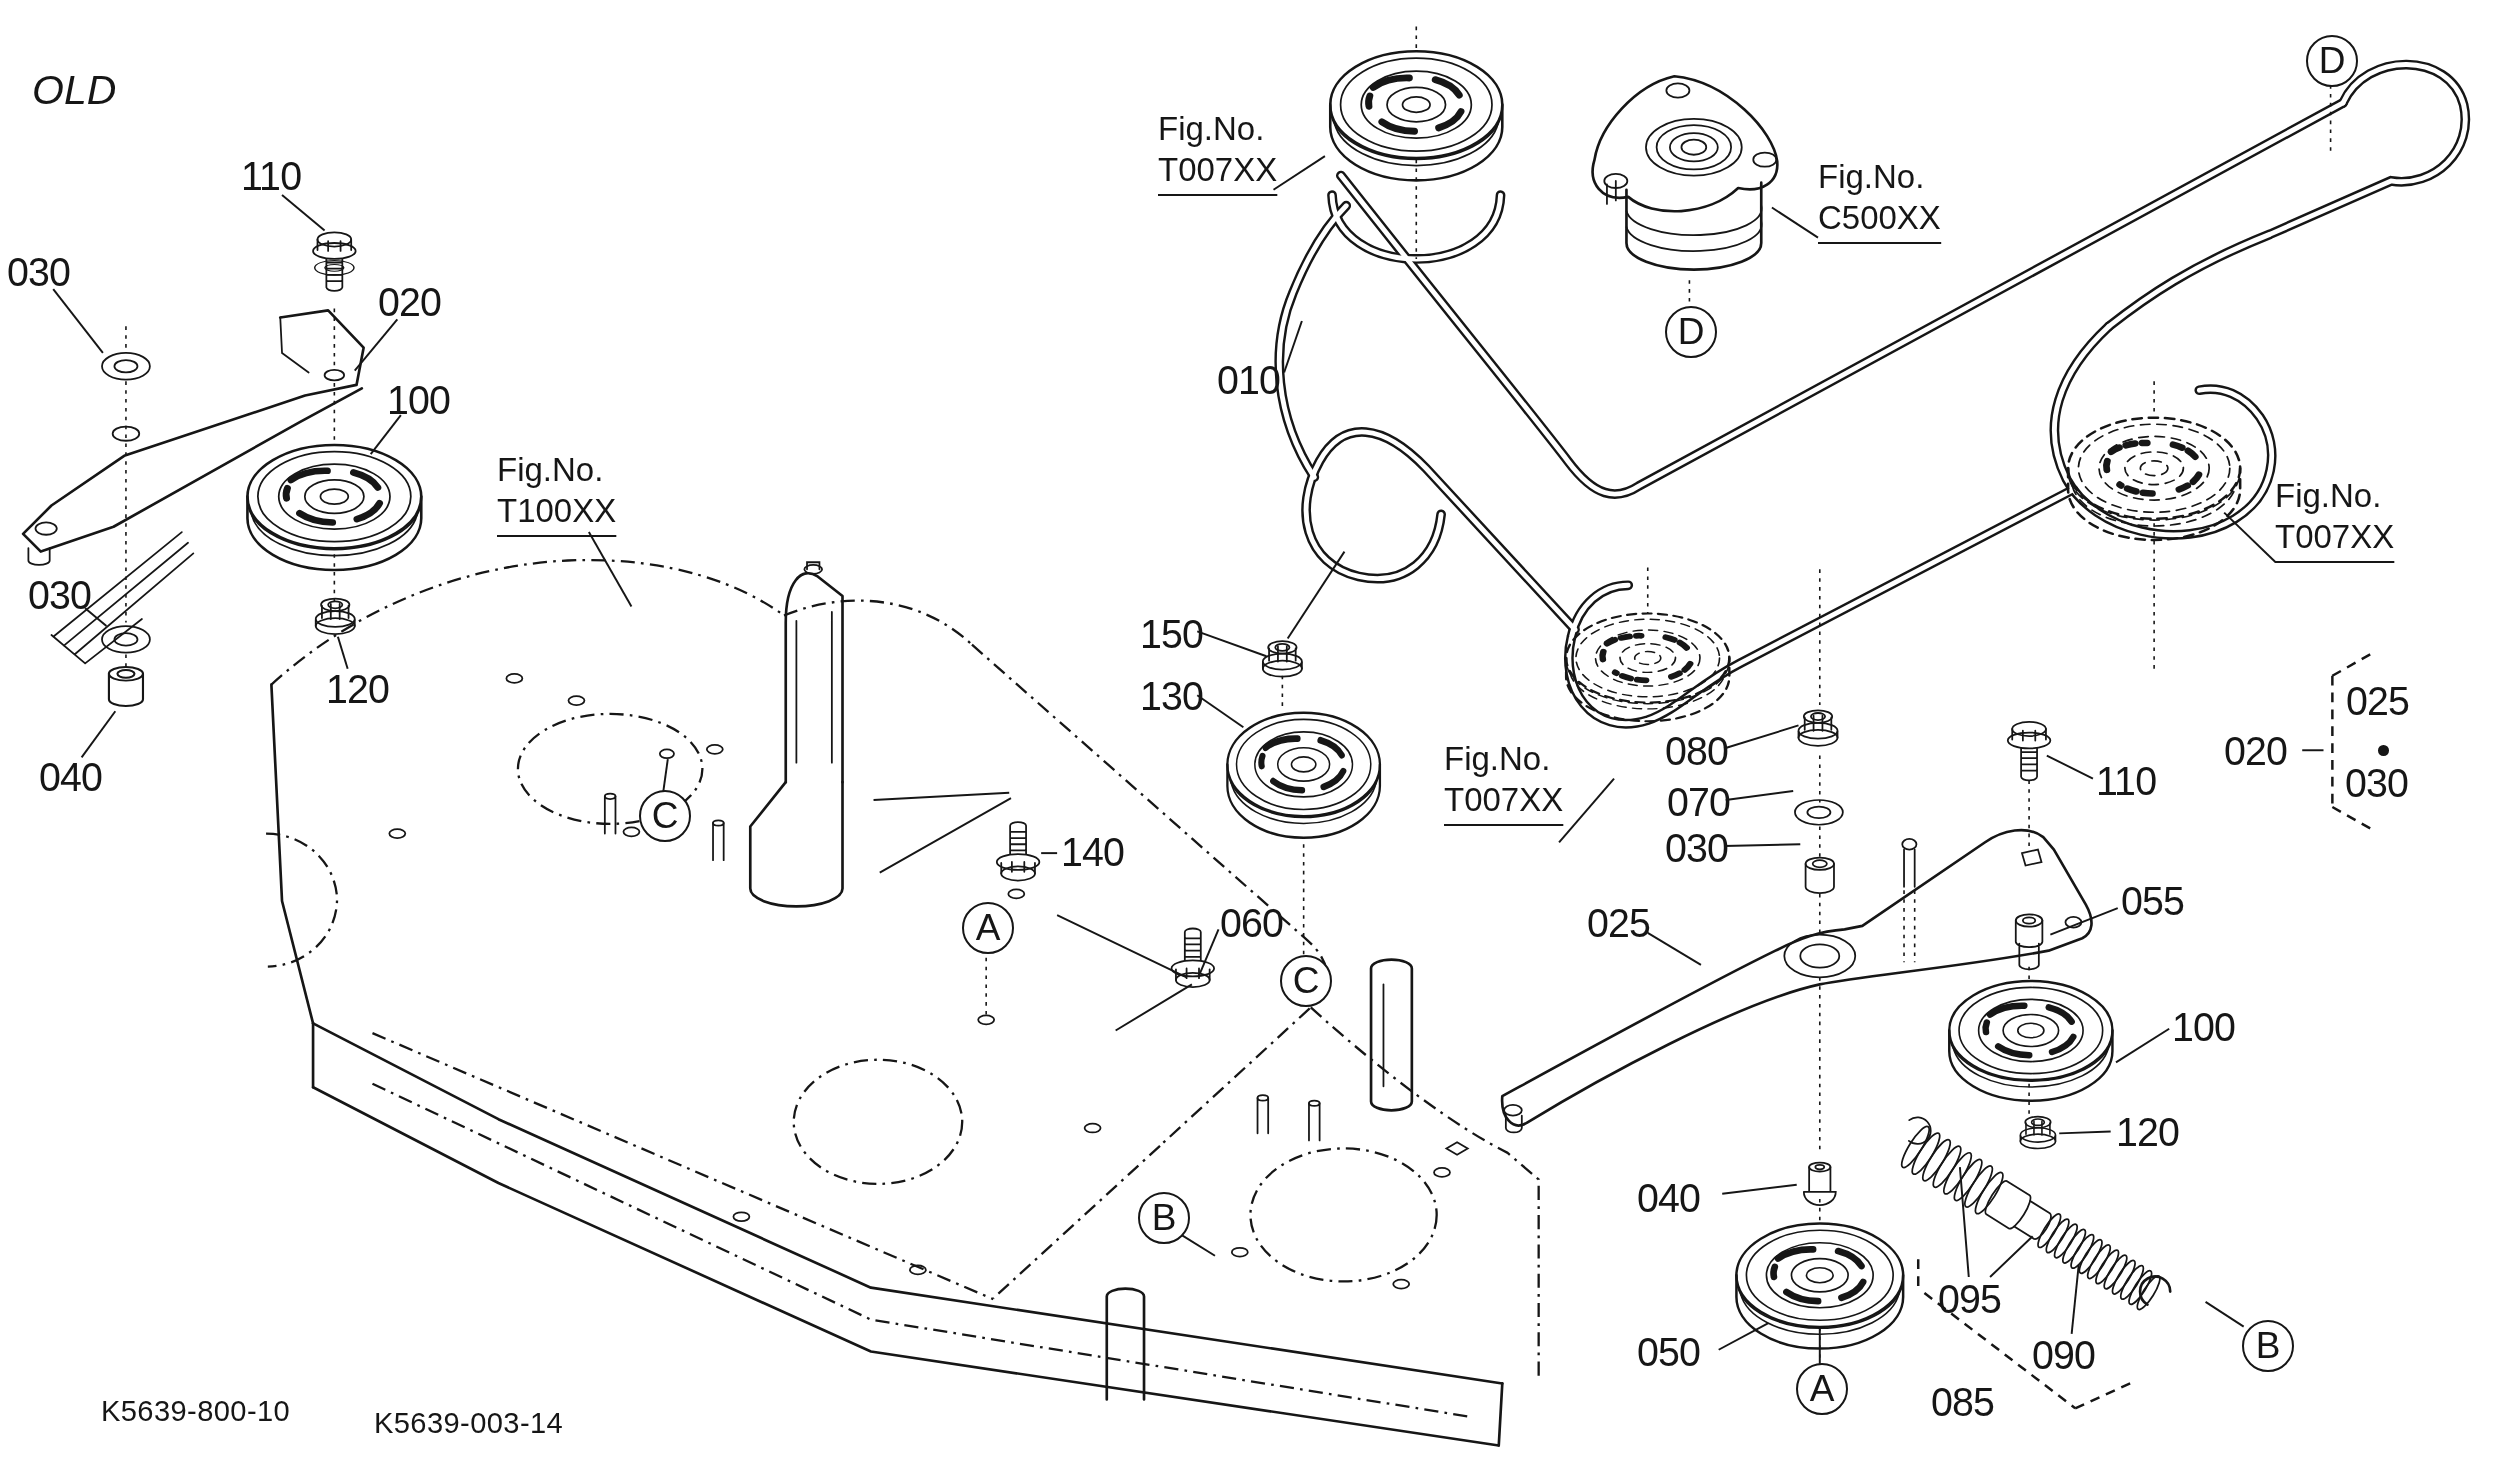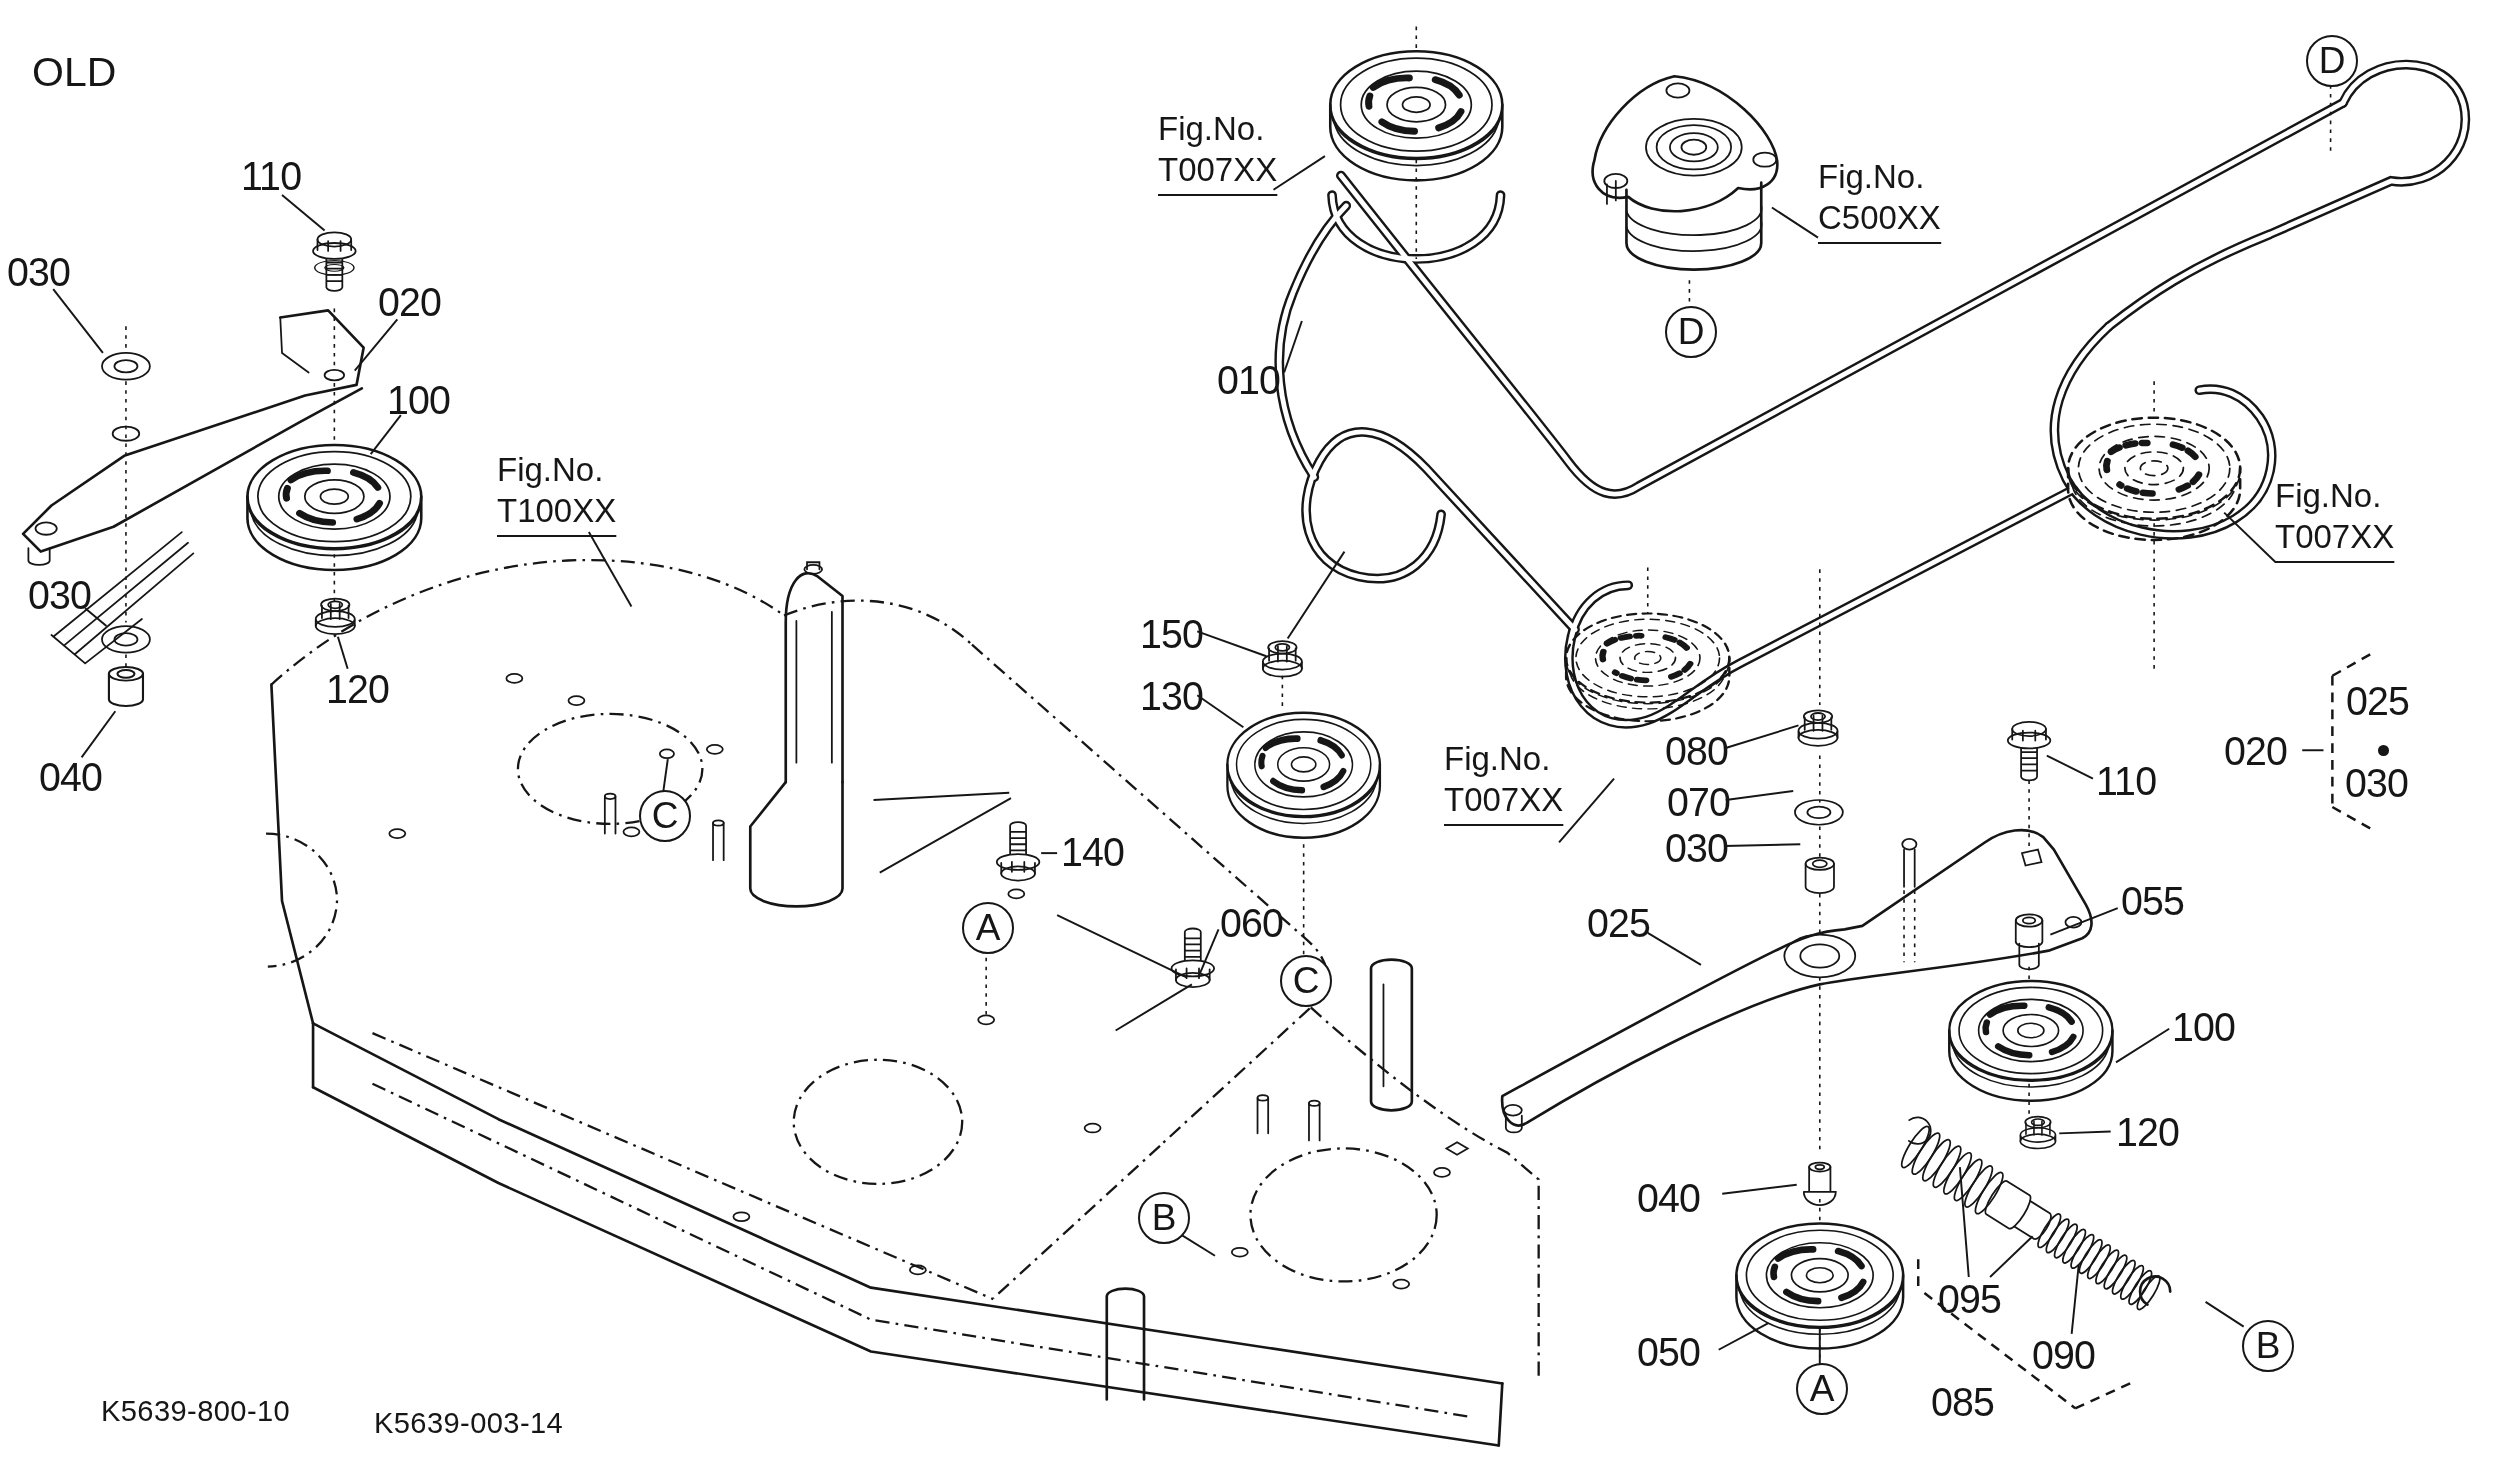--- a/index.html
+++ b/index.html
@@ -314,21 +314,21 @@
     <path d="M1328,1390 L1370,1416"></path>
       <path d="M1452,720 L1516,622"></path>
     <path d="M748,892 L753,856"></path>
   </g>
   <g>
     <path class="dsh" d="M2630,762 L2676,736 M2630,762 L2630,910 M2630,910 L2676,936"></path>
     <path class="dsh" d="M2163,1420 L2163,1452 M2170,1458 L2340,1588 M2340,1588 L2402,1560"></path>
   </g>
 </svg>
 
-<div class="old-title" style="left:32px;top:49px;">OLD</div>
+<div class="old-title" style="left:32px;top:67px;font-style:italic;">OLD</div>
 
 <div class="dwgno" style="left:101px;top:1394px;">K5639-800-10</div>
 <div class="dwgno" style="left:374px;top:1406px;">K5639-003-14</div>
 
 <div class="bullet" style="left:2378px;top:745px;"></div>
 
 <div class="lbl" style="left: 241px; top: 156px;">110</div>
 <div class="lbl" style="left: 7px; top: 252px;">030</div>
 <div class="lbl" style="left: 378px; top: 282px;">020</div>
 <div class="lbl" style="left: 387px; top: 380px;">100</div>

